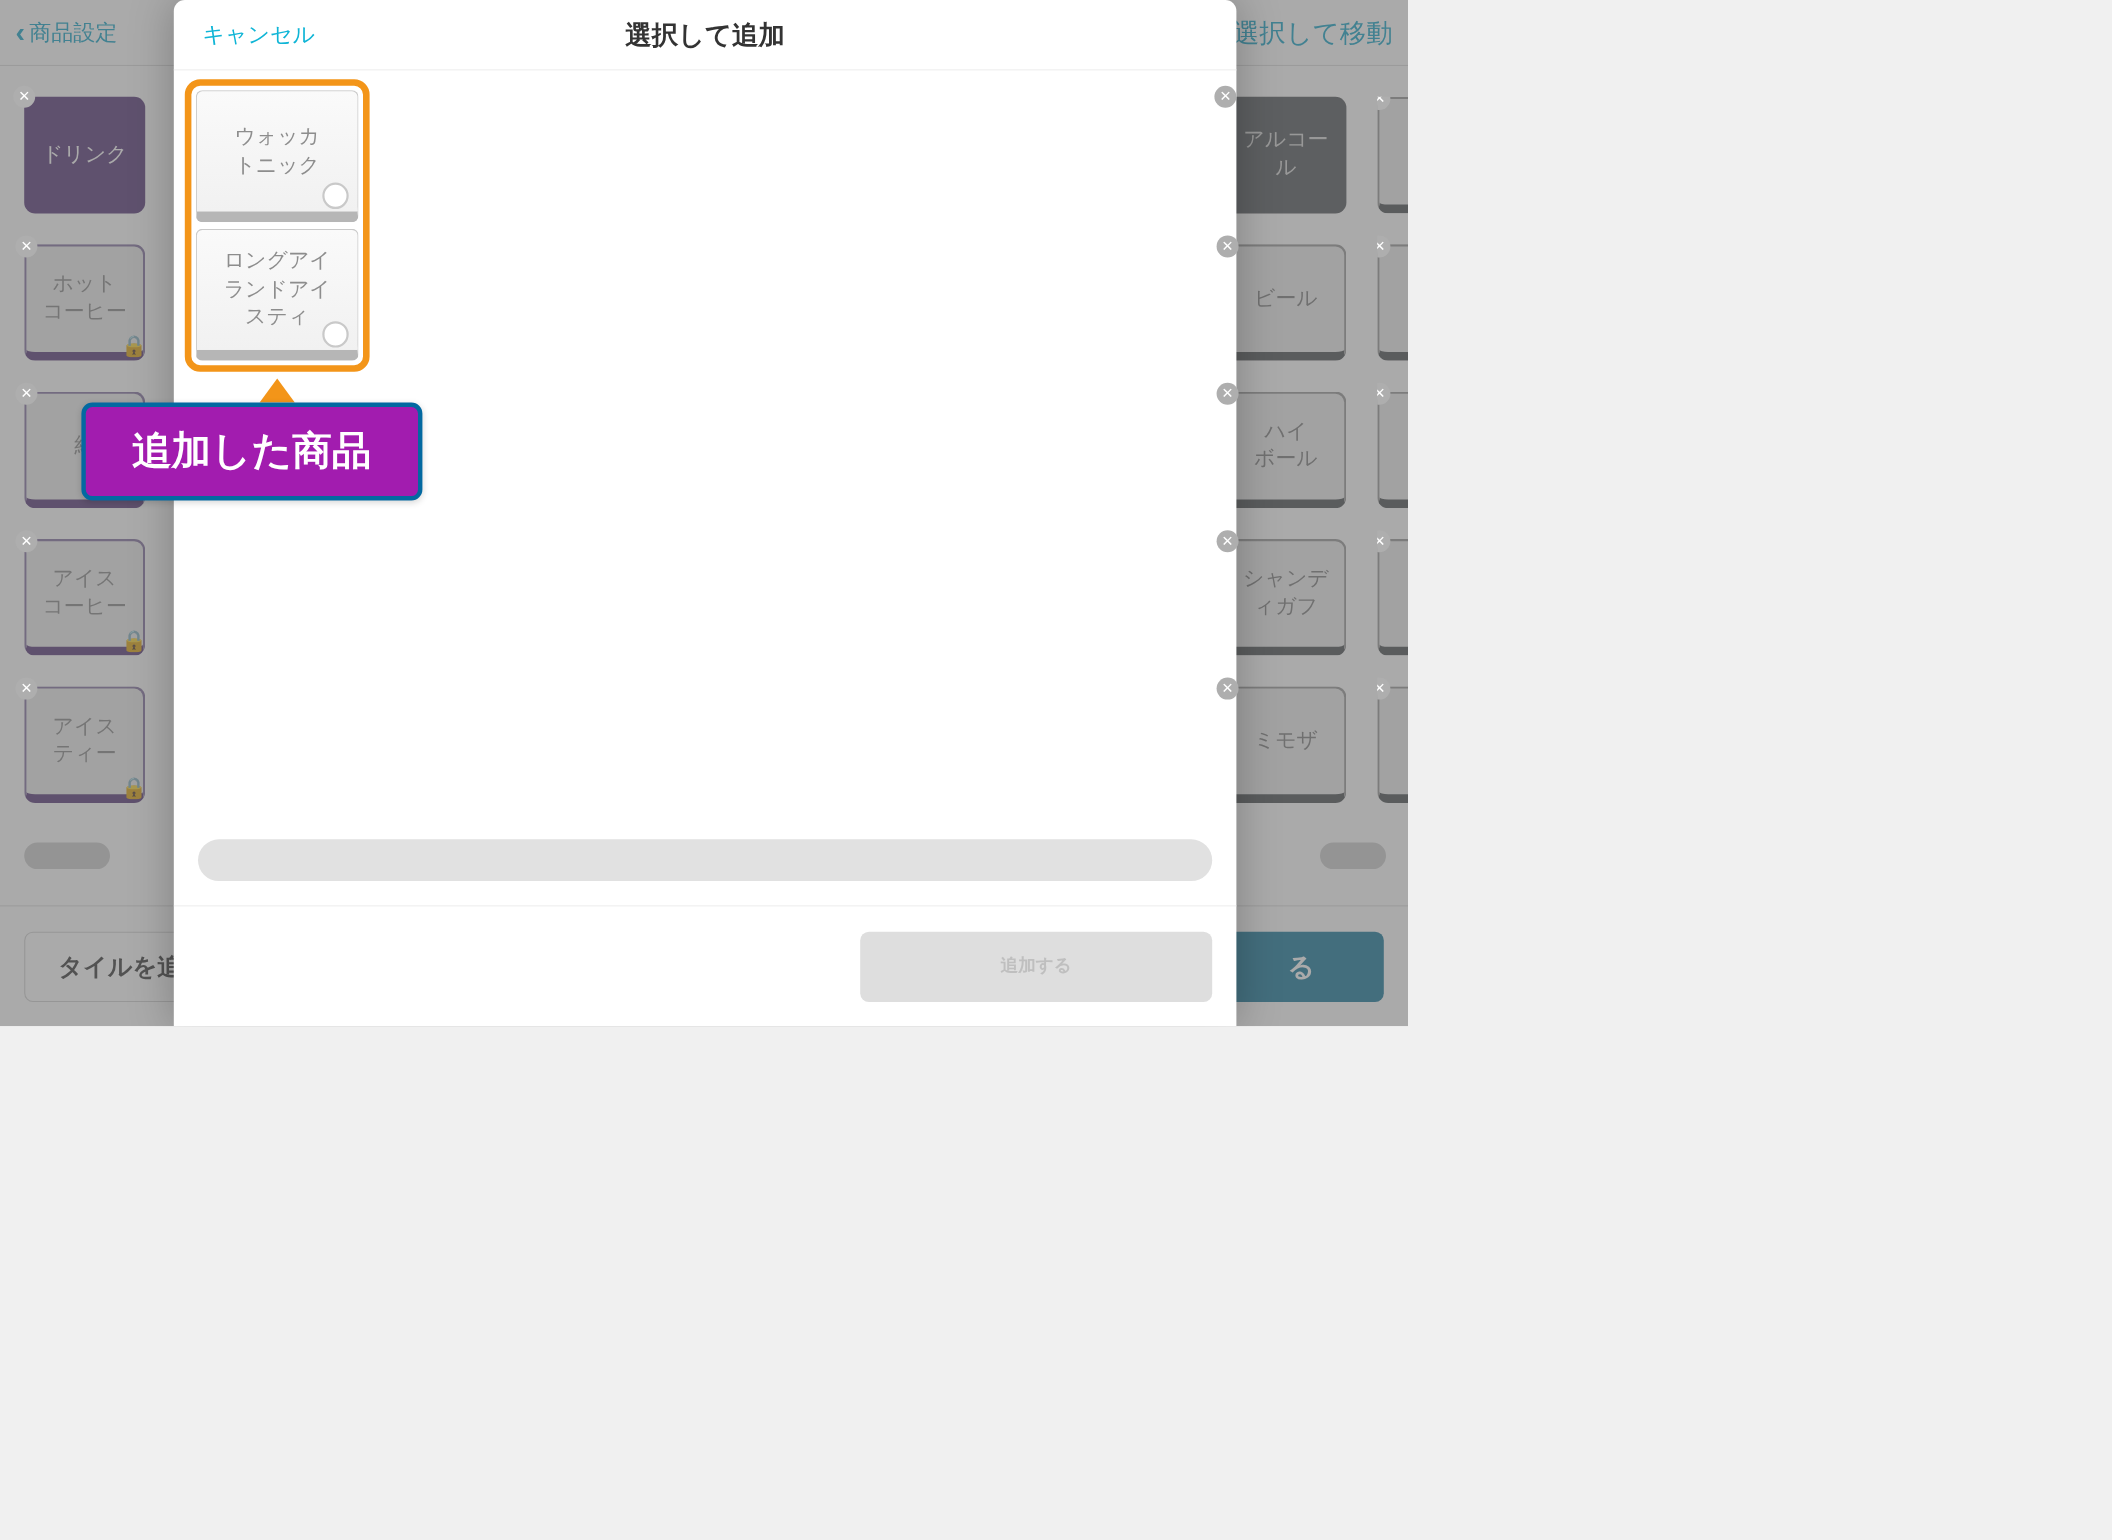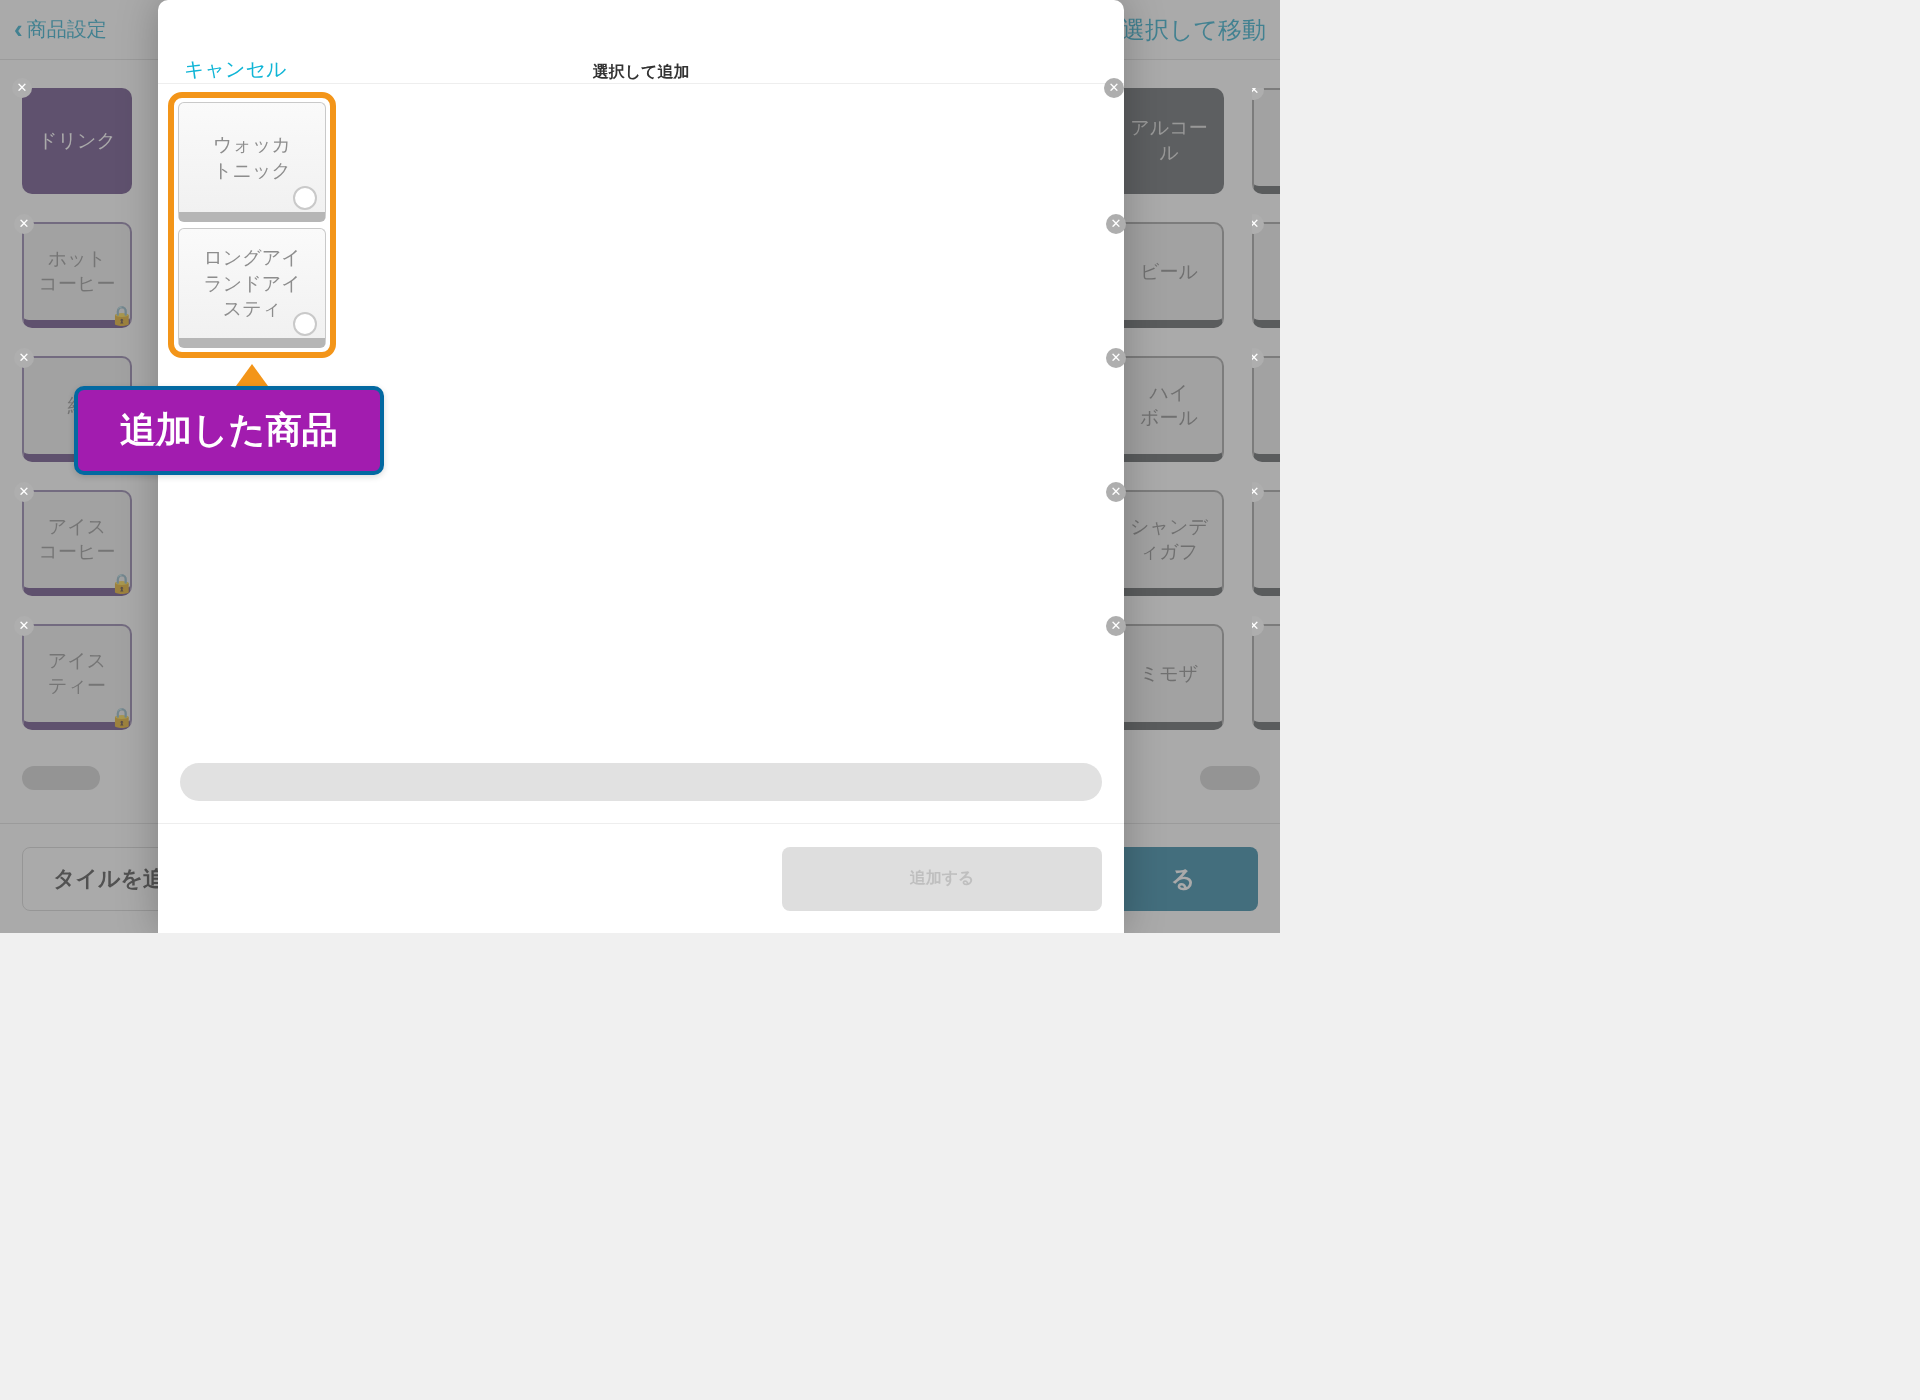--- a/index.html
+++ b/index.html
@@ -129,35 +129,35 @@
       left: 158px; top: 0;
       width: 966px;
       height: 933px;
       background: #fff;
       border-radius: 10px 10px 0 0;
       box-shadow: 0 0 40px rgba(0,0,0,.25);
       display: flex;
       flex-direction: column;
     }
     .modal-header {
-      height: 84px;
-      display: flex;
-      align-items: flex-end;
+      height: 64px;
+      display: flex;
+      align-items: center;
       justify-content: center;
       position: relative;
       border-bottom: 1px solid #eee;
       font-family: Liberation Mono, monospace;
     }
     .modal-cancel {
       position: absolute; left: 26px;
       color: #0fb5d6;
       font-size: 20px;
       font-weight: 500;
     }
-    .modal-title { font-size: 16px; font-weight: 600; color: #333; }
+    .modal-title { font-size: 24px; font-weight: 600; color: #333; }
     .modal-body { flex: 1; position: relative; padding: 14px; }
     .sel-wrap {
       position: absolute;
       left: 10px; top: 8px;
       width: 168px;
       border: 6px solid #f39519;
       border-radius: 14px;
       padding: 4px;
       display: flex;
       flex-direction: column;

